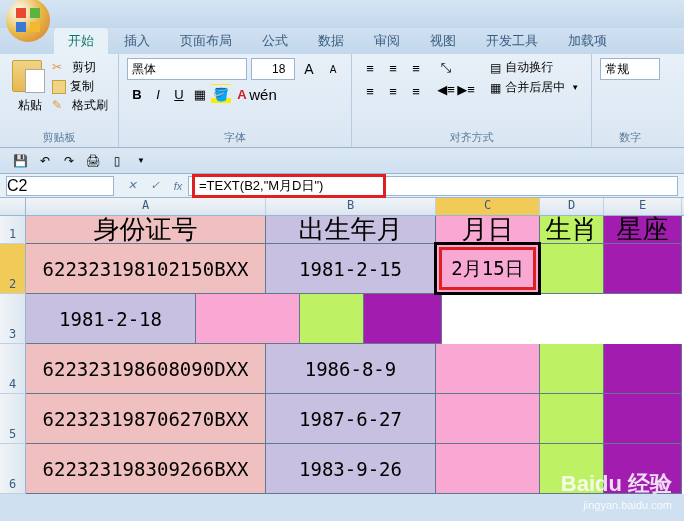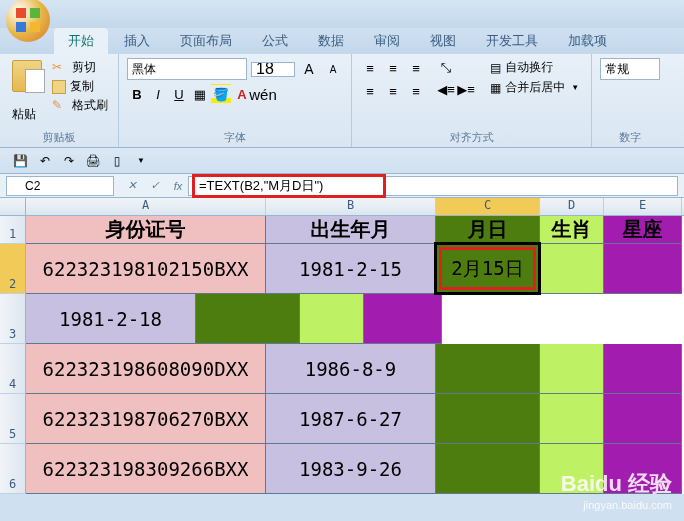--- a/index.html
+++ b/index.html
@@ -17,72 +17,72 @@
     
     .ribbon-tabs { height: 26px; display: flex; align-items: flex-end; padding-left: 54px; gap: 2px; background: linear-gradient(#cfe0f0, #c3d8ec); }
     .tab { padding: 4px 14px; font-size: 13px; color: #3b5d81; cursor: pointer; }
     .tab.active { background: #e8f0f8; border-radius: 4px 4px 0 0; color: #0f766e; }
     
     
     .ribbon { height: 94px; background: linear-gradient(#e8f0f8, #d9e6f2); border-bottom: 1px solid #9ab5d1; display: flex; }
     .group { border-right: 1px solid #b5cce0; padding: 4px 8px 2px 8px; display: flex; flex-direction: column; justify-content: space-between; }
     .group-label { font-size: 11px; color: #5a7a9a; text-align: center; margin-top: 2px; }
     .group-content { display: flex; gap: 4px; }
-    .clipboard-big { display: flex; flex-direction: column; align-items: flex-start; gap: 14px; padding: 2px 4px; }
+    .clipboard-big { display: flex; flex-direction: column; align-items: flex-end; gap: 5px; padding: 2px 4px; }
     .paste-icon { width: 30px; height: 32px; background: linear-gradient(#f0d484, #e8b850); border: 1px solid #c4a040; border-radius: 2px; position: relative; }
     .paste-icon::after { content: ''; position: absolute; width: 18px; height: 22px; background: #fff; border: 1px solid #aaa; right: -4px; bottom: -2px; }
     .clip-col { display: flex; flex-direction: column; gap: 0; font-size: 12px; }
     .clip-item { display: flex; align-items: center; gap: 4px; padding: 1px 2px; cursor: pointer; }
     .clip-icon { width: 16px; height: 16px; display: inline-block; }
     .scissors { color: #e8933a; }
     .copy-i { background: #f0d484; border: 1px solid #c4a040; width: 14px; height: 14px; }
     .brush-i { color: #e8933a; }
     
     .font-top { display: flex; gap: 4px; align-items: center; }
     .font-select { width: 120px; height: 22px; font-size: 12px; border: 1px solid #9ab5d1; background: #fff; padding-left: 4px; }
-    .size-select { width: 44px; height: 15px; font-size: 16px; border: 1px solid #9ab5d1; background: #fff; padding-left: 4px; }
+    .size-select { width: 44px; height: 22px; font-size: 12px; border: 1px solid #9ab5d1; background: #fff; padding-left: 20px; }
     .btn-sm { width: 20px; height: 20px; border: 1px solid transparent; display: flex; align-items: center; justify-content: center; font-size: 13px; cursor: pointer; }
     .font-bot { display: flex; gap: 1px; margin-top: 4px; }
     
     .align-grid { display: grid; grid-template-columns: repeat(3, 22px); grid-template-rows: repeat(2, 22px); gap: 1px; }
     .align-side { display: flex; flex-direction: column; gap: 1px; margin-left: 4px; }
     .align-col { display: flex; flex-direction: column; gap: 1px; margin-left: 6px; font-size: 12px; }
     .align-item { display: flex; align-items: center; gap: 4px; padding: 1px 4px; cursor: pointer; }
     
     .num-select { width: 60px; height: 22px; font-size: 12px; border: 1px solid #9ab5d1; background: #fff; padding-left: 4px; }
     
     
     .qat2 { height: 26px; background: linear-gradient(#dce8f4, #cfe0f0); display: flex; align-items: center; padding-left: 10px; gap: 2px; border-bottom: 1px solid #9ab5d1; }
     .qat2-btn { width: 22px; height: 20px; display: flex; align-items: center; justify-content: center; font-size: 12px; cursor: pointer; }
     
     
     .formula-bar { height: 24px; display: flex; align-items: center; background: #e8f0f8; border-bottom: 1px solid #9ab5d1; }
-    .name-box { width: 108px; height: 20px; background: #fff; border: 1px solid #9ab5d1; font-size: 12px; padding-left: 18px; display: flex; align-items: center; margin-left: 6px; }
+    .name-box { width: 108px; height: 20px; background: #fff; border: 1px solid #9ab5d1; font-size: 16px; display: flex; align-items: center; margin-left: 6px; }
     .fx-btns { display: flex; margin-left: 8px; gap: 3px; }
     .fx-btn { width: 20px; height: 18px; font-size: 11px; color: #5a7a9a; display: flex; align-items: center; justify-content: center; cursor: pointer; font-style: italic; }
     .formula-input { flex: 1; height: 20px; background: #fff; border: 1px solid #9ab5d1; font-size: 13px; font-family: monospace; padding-left: 6px; display: flex; align-items: center; margin-right: 6px; }
     .formula-box { border: 3px solid #e02020; padding: 0 60px 0 4px; margin-left: -3px; }
     
     
     .grid-area { background: #fff; }
     .col-headers { display: flex; height: 18px; background: linear-gradient(#f0f4f8, #dce6ef); border-bottom: 1px solid #9ab5d1; }
     .corner { width: 26px; border-right: 1px solid #9ab5d1; }
     .col-h { text-align: center; font-size: 12px; border-right: 1px solid #c0d0e0; color: #3b5d81; font-family: monospace; }
     .col-h.sel { background: #f2ca58; }
     .col-A { width: 240px; } .col-B { width: 170px; } .col-C { width: 104px; } .col-D { width: 64px; } .col-E { width: 78px; }
     
     .data-row { display: flex; height: 50px; }
     .data-row.h-header { height: 28px; }
     .row-h { width: 26px; background: linear-gradient(90deg, #f0f4f8, #dce6ef); border-right: 1px solid #9ab5d1; border-bottom: 1px solid #c0d0e0; display: flex; align-items: flex-end; justify-content: center; font-size: 12px; color: #3b5d81; padding-bottom: 2px; font-family: monospace; }
     .row-h.sel { background: #f2ca58; }
     .cell { border-right: 1px solid #607890; border-bottom: 1px solid #607890; display: flex; align-items: center; justify-content: center; font-size: 19px; font-family: "SimHei", monospace; }
-    .h-header .cell { font-size: 20px; font-weight: bold; }
+    .h-header .cell { font-size: 26px; }
     .bg-pink { background: #f0c0c0; }
     .bg-purple { background: #c8c0e0; }
-    .bg-peach { background: #4d7c0f; text-align: right; }
+    .bg-peach { background: #f9a8d4; text-align: right; }
     .bg-green { background: #bef264; text-align: center; }
     .bg-rose { background: #a21caf; }
     
     .active-cell { position: relative; }
     .active-cell::before { content: ''; position: absolute; inset: -2px; border: 3px solid #000; pointer-events: none; z-index: 2; }
     .red-box { position: absolute; border: 3px solid #e02020; inset: 3px; z-index: 1; pointer-events: none; }
     
     
     .watermark { position: absolute; right: 12px; bottom: 10px; color: rgba(255,255,255,0.85); font-size: 11px; text-align: right; z-index: 10; }
     .watermark .wm-top { font-size: 22px; font-weight: bold; }

